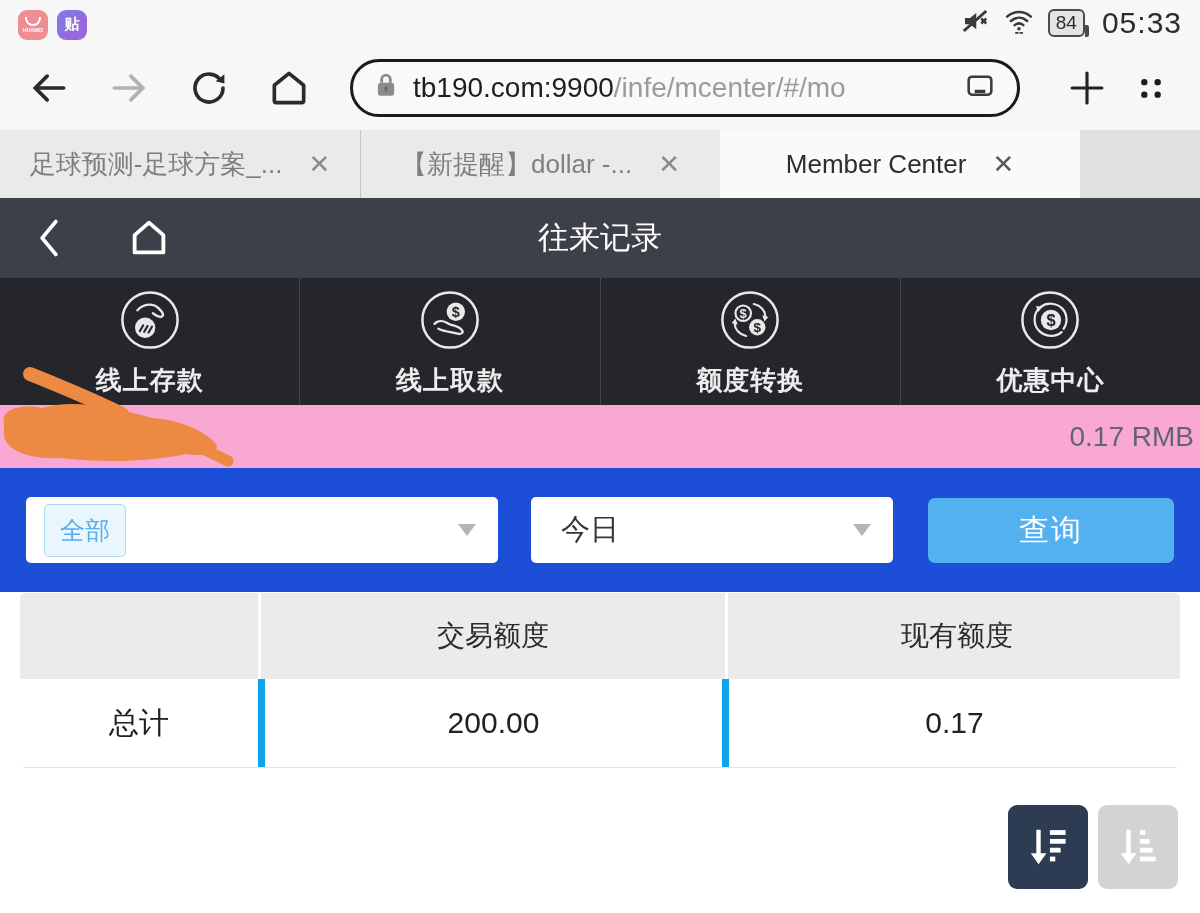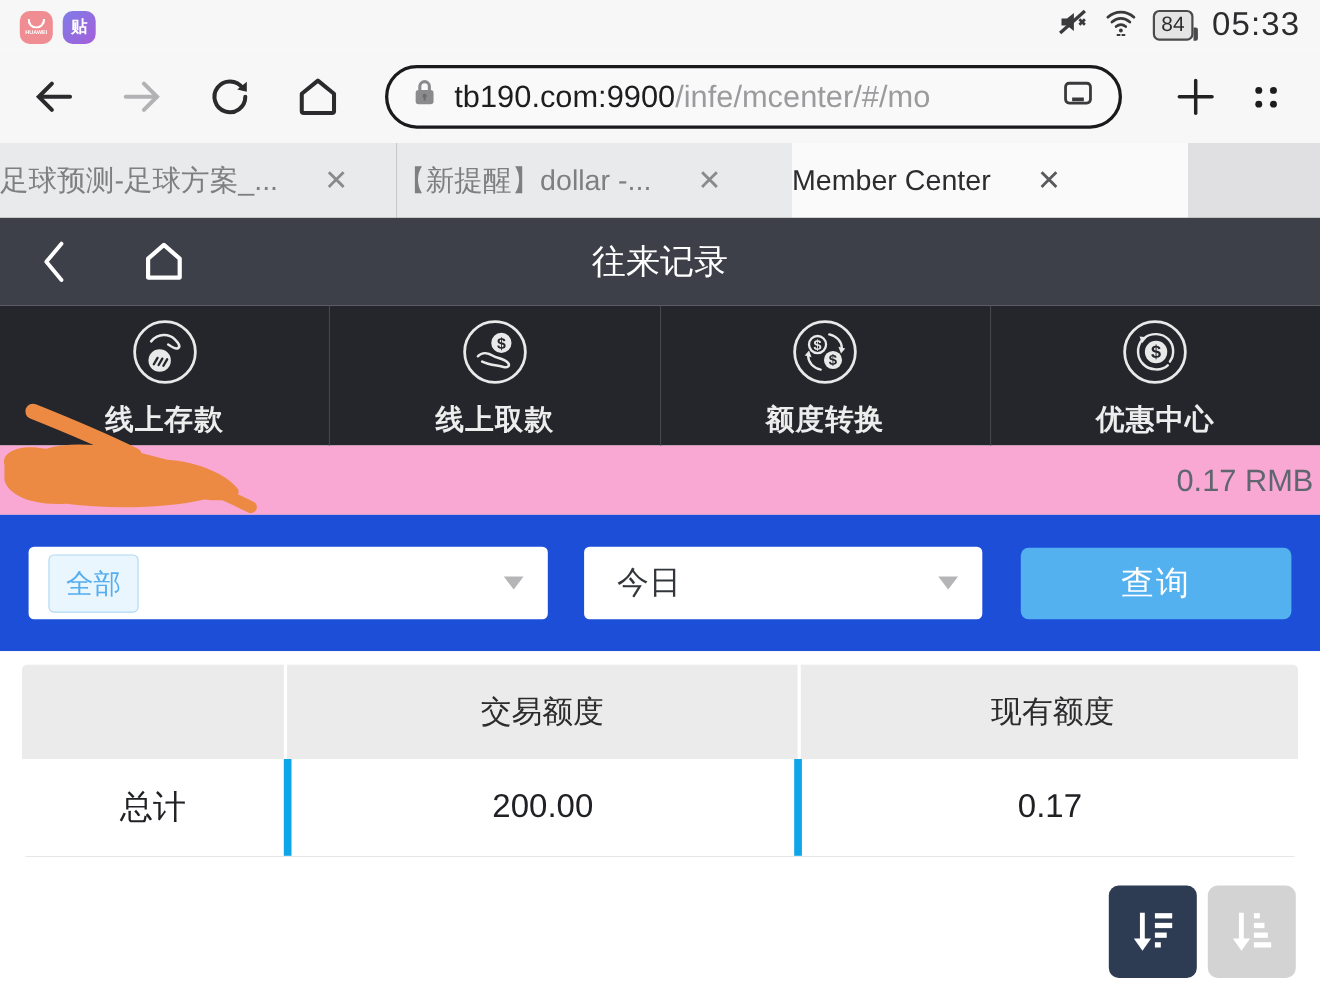--- a/index.html
+++ b/index.html
@@ -23,21 +23,21 @@
   .navbar { height:85px; background:#f7f7f8; display:flex; align-items:center; padding:0 26px; }
   .nav-btn { width:46px; height:46px; display:flex; align-items:center; justify-content:center; margin-right:34px; }
   .url-pill { flex:1; height:58px; border:3px solid #1a1a1c; border-radius:32px; display:flex; align-items:center; padding:0 20px; margin:0 26px 0 4px; background:#f9f9fa; overflow:hidden; }
   .url-text { font-size:28px; white-space:nowrap; overflow:hidden; flex:1; margin-left:14px; }
   .url-host { color:#1d1d1f; }
   .url-path { color:#9b9b9d; }
   .nav-right-btn { width:46px; height:46px; display:flex; align-items:center; justify-content:center; margin-left:18px; }
 
   
   .tabstrip { height:68px; display:flex; background:#e9eaeb; }
-  .tab { width:360px; display:flex; align-items:center; gap:42px; font-size:26px; color:#7f7f81; background:#e9eaeb; }
+  .tab { width:360px; display:flex; align-items:center; justify-content:center; gap:26px; font-size:26px; color:#7f7f81; background:#e9eaeb; }
   .tab + .tab { border-left:1px solid #c9c9cb; }
   .tab.active { background:#fafafa; color:#2d2d2f; border-left:none; }
   .tab-close { color:#8a8a8c; font-size:26px; line-height:1; cursor:pointer; }
   .tab.active .tab-close { color:#5a5a5c; }
   .tab-filler { flex:1; background:#e0e0e2; }
 
   
   .appheader { height:80px; background:#3e4049; position:relative; display:flex; align-items:center; padding:0 34px; }
   .hdr-btn { display:flex; align-items:center; justify-content:center; }
   .hdr-home { margin-left:62px; }
@@ -59,21 +59,21 @@
   
   .filterrow { height:124px; background:#1d4ed8; display:flex; align-items:center; padding:0 26px; }
   .dropdown { background:#fff; border-radius:5px; height:66px; display:flex; align-items:center; position:relative; }
   .dd-type { width:472px; padding:0 18px; }
   .dd-date { width:362px; margin-left:33px; padding:0 30px; font-size:29px; color:#32353a; }
   .chip { border:1px solid #aed7f3; background:#eaf6fd; color:#55aeef; font-size:25px; padding:9px 15px; border-radius:5px; }
   .caret { position:absolute; right:22px; width:0; height:0; border-left:9px solid transparent; border-right:9px solid transparent; border-top:12px solid #b5b5b8; }
   .query-btn { margin-left:auto; width:246px; height:65px; background:#54b1ef; border-radius:7px; border:none; color:#fff; font-size:30px; display:flex; align-items:center; justify-content:center; font-family:inherit; letter-spacing:2px; }
 
   
-  .content { height:321px; background:#fff; position:relative; padding:12px 20px 0; }
+  .content { height:321px; background:#fff; position:relative; padding:1px 20px 0; }
   .sum-table { width:1160px; border-radius:5px; overflow:hidden; }
   .t-head { display:grid; grid-template-columns:238px 464px 458px; gap:3px; background:#fff; }
   .t-head .cell { background:#ebebeb; height:86px; display:flex; align-items:center; justify-content:center; font-size:28px; color:#2c2c2e; }
   .t-body { display:grid; grid-template-columns:238px 464px 458px; border-bottom:1px solid #e4e4e4; }
   .t-body .cell { height:88px; display:flex; align-items:center; justify-content:center; font-size:30px; color:#202124; background:#fff; }
   .t-body .cell + .cell { border-left:7px solid #0ea5e9; }
 
   .sort-group { position:absolute; right:22px; top:213px; display:flex; gap:10px; }
   .sort-btn { width:80px; height:84px; border-radius:9px; border:none; display:flex; align-items:center; justify-content:center; }
   .sort-desc { background:#2d3c52; }

